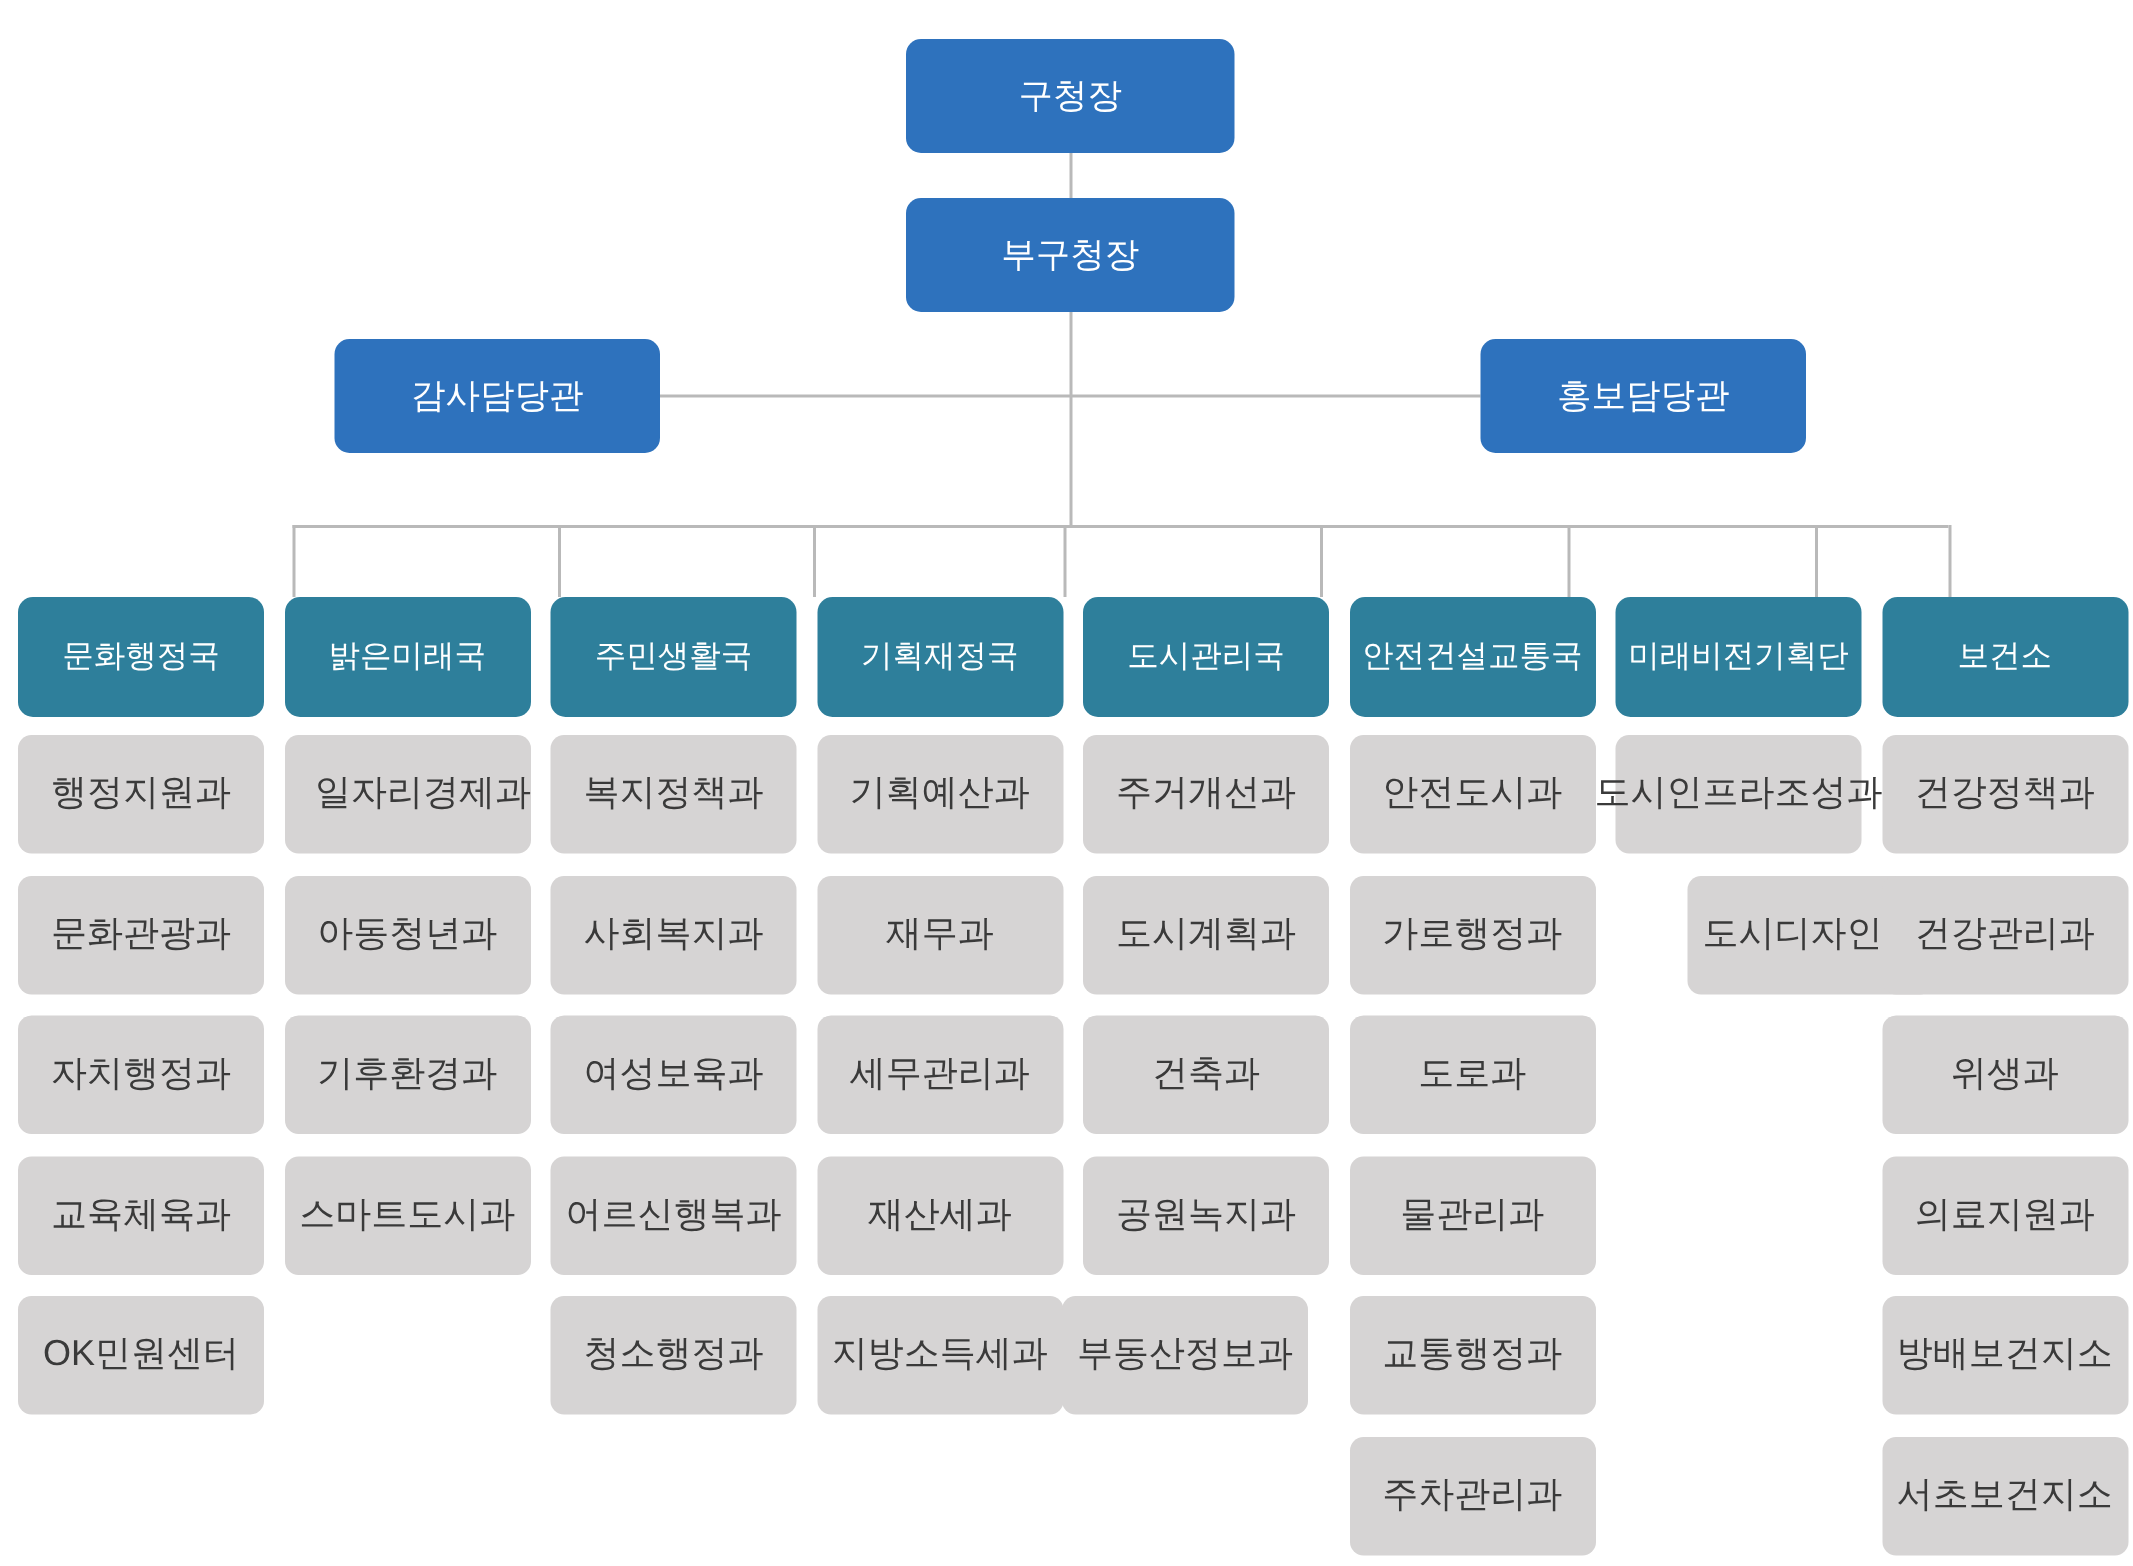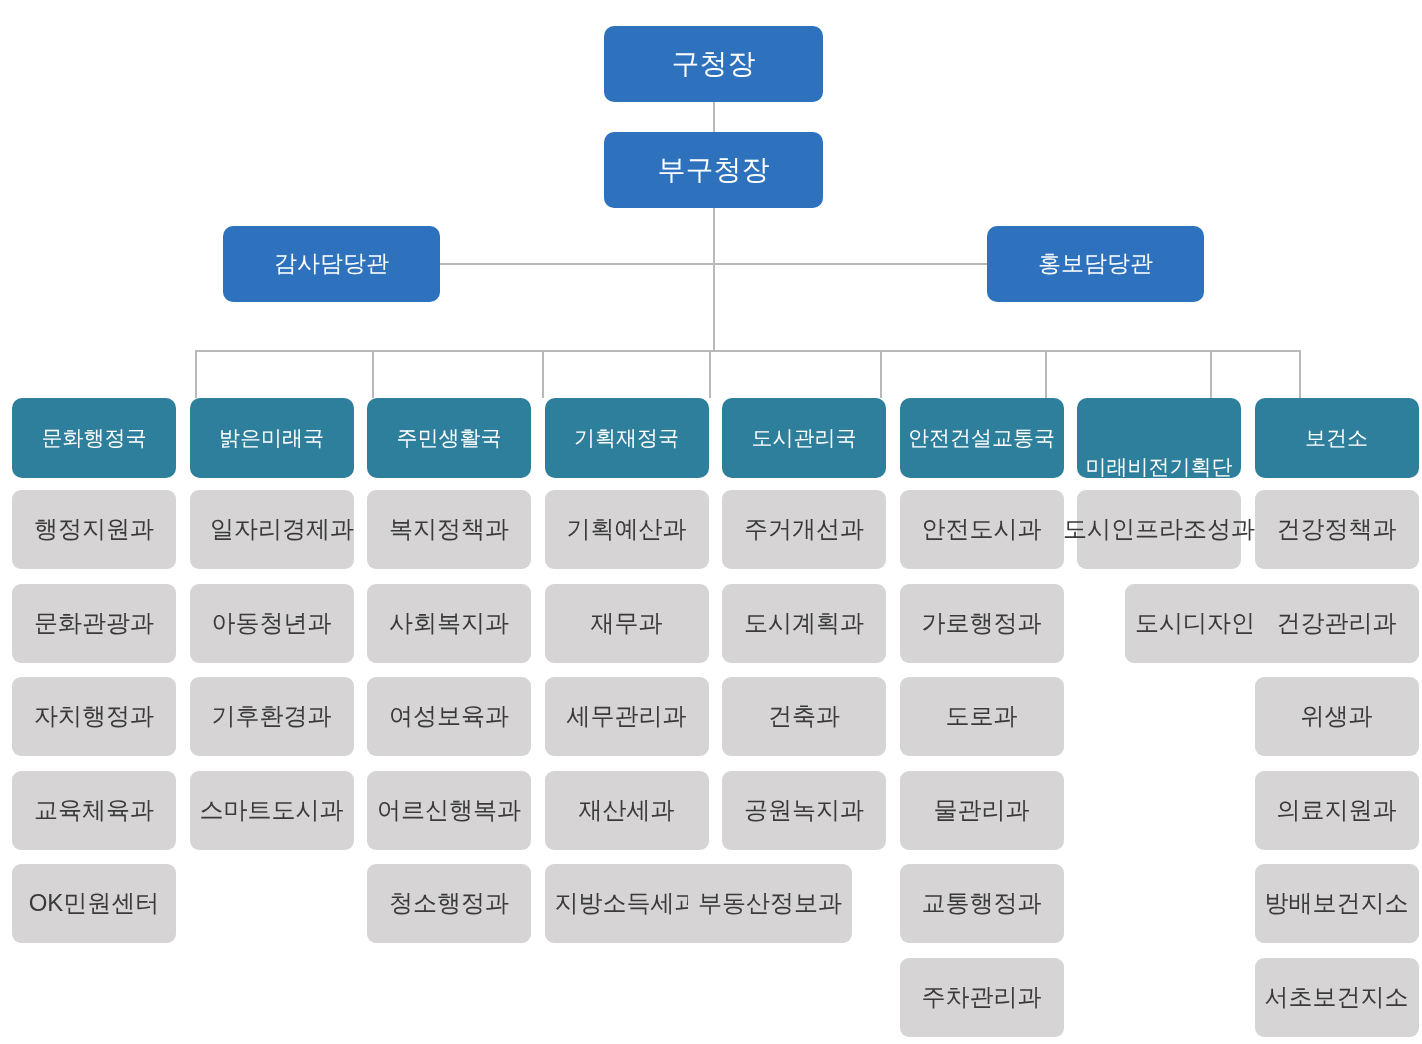--- a/index.html
+++ b/index.html
@@ -24,21 +24,21 @@
     align-items: center;
     justify-content: center;
     text-align: center;
     white-space: nowrap;
     line-height: 1.1;
   }
   .node-exec {
     background: #2e72bd;
     color: #ffffff;
     border-radius: 10px;
-    font-size: 28px;
+    font-size: 23px;
     font-weight: 400;
   }
   .node-staff {
     background: #2e72bd;
     color: #ffffff;
     border-radius: 10px;
     font-size: 23px;
     font-weight: 400;
   }
   .node-bureau {
@@ -176,21 +176,21 @@
       </div>
       <div class="node node-dept" style="left: 722px; top: 583.5px; width: 164px; height: 79px;">
         <span>도시계획과</span>
       </div>
       <div class="node node-dept" style="left: 722px; top: 677px; width: 164px; height: 79px;">
         <span>건축과</span>
       </div>
       <div class="node node-dept" style="left: 722px; top: 770.5px; width: 164px; height: 79px;">
         <span>공원녹지과</span>
       </div>
-      <div class="node node-dept" style="left: 688px; top: 864px; width: 164px; height: 79px;">
+      <div class="node node-dept" style="left: 708px; top: 864px; width: 164px; height: 79px;">
         <span>부동산정보과</span>
       </div>
       <div class="node node-bureau" style="left: 899.5px; top: 398px; width: 164px; height: 80px;">
         <span>안전건설교통국</span>
       </div>
       <div class="node node-dept" style="left: 899.5px; top: 490px; width: 164px; height: 79px;">
         <span>안전도시과</span>
       </div>
       <div class="node node-dept" style="left: 899.5px; top: 583.5px; width: 164px; height: 79px;">
         <span>가로행정과</span>
@@ -200,21 +200,21 @@
       </div>
       <div class="node node-dept" style="left: 899.5px; top: 770.5px; width: 164px; height: 79px;">
         <span>물관리과</span>
       </div>
       <div class="node node-dept" style="left: 899.5px; top: 864px; width: 164px; height: 79px;">
         <span>교통행정과</span>
       </div>
       <div class="node node-dept" style="left: 899.5px; top: 957.5px; width: 164px; height: 79px;">
         <span>주차관리과</span>
       </div>
-      <div class="node node-bureau" style="left: 1077px; top: 398px; width: 164px; height: 80px; align-items: flex-end;">
+      <div class="node node-bureau" style="left: 1077px; top: 398px; width: 164px; height: 80px;">
         <span>미래비전기획단</span>
       </div>
       <div class="node node-dept" style="left: 1077px; top: 490px; width: 164px; height: 79px;">
         <span>도시인프라조성과</span>
       </div>
       <div class="node node-dept" style="left: 1077px; top: 583.5px; width: 164px; height: 79px; margin-left: 48px;">
         <span>도시디자인과</span>
       </div>
       <div class="node node-bureau" style="left: 1254.5px; top: 398px; width: 164px; height: 80px;">
         <span>보건소</span>

